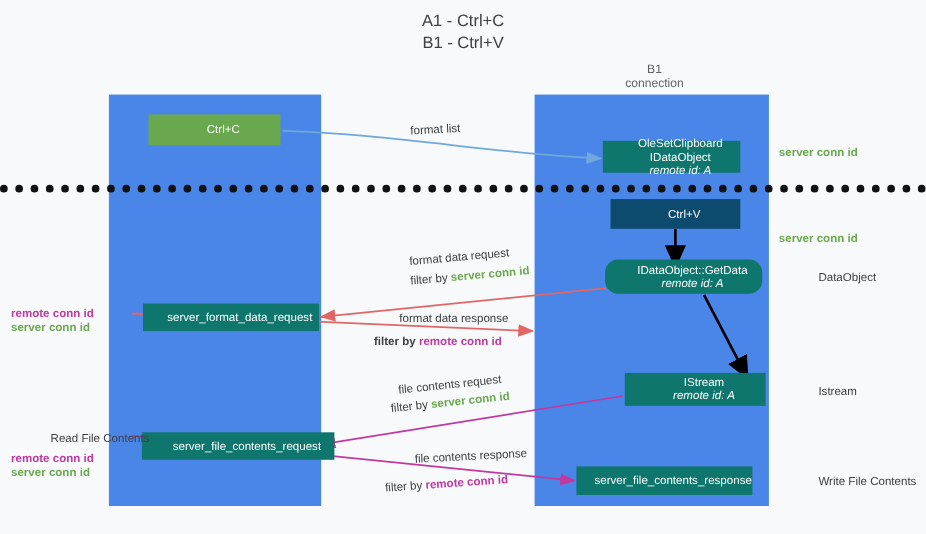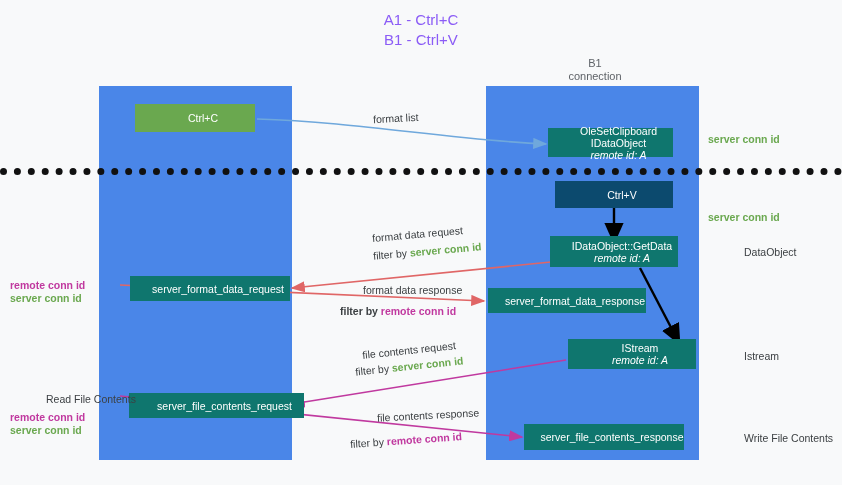--- a/index.html
+++ b/index.html
@@ -6,21 +6,21 @@
   body{
     width:842px;height:485px;
     background:#f8f9fa;
     font-family:"Liberation Sans", sans-serif;
     overflow:hidden;
   }
   #stage{position:relative;width:842px;height:485px;}
 
   .title{
     position:absolute;left:0;top:10px;width:842px;
-    text-align:center;font-size:15px;color:#8b5cf6;line-height:20px;
+    text-align:center;font-size:15px;color:#404040;line-height:20px;
   }
   .title div{white-space:pre;}
 
   .lane{
     position:absolute;background:#4a86e8;
   }
   .lane-head{
     position:absolute;text-align:center;font-size:11px;color:#5f6368;
     line-height:13px;
   }
@@ -115,32 +115,29 @@
 
   <div class="box orange" style="left:548px;top:128px;width:125px;height:29px;">
     <span>OleSetClipboard IDataObject</span>
     <span class="l2">remote id: A</span>
   </div>
 
   <div class="box green2" style="left:555px;top:181px;width:118px;height:27px;">
     <span>Ctrl+V</span>
   </div>
 
-  <div class="box orange" style="left:550px;top:236px;width:128px;height:31px;">
+  <div class="box orange" style="left:550px;top:236px;width:143px;height:31px;border-radius:12px;">
     <span>IDataObject::GetData</span>
     <span class="l2">remote id: A</span>
   </div>
 
   <div class="box orange" style="left:130px;top:276px;width:160px;height:25px;">
     <span>server_format_data_request</span>
   </div>
 
-  <div class="box orange" style="left:488px;top:288px;width:158px;height:25px;">
-    <span>server_format_data_response</span>
-  </div>
 
   <div class="box orange" style="left:568px;top:339px;width:128px;height:30px;">
     <span>IStream</span>
     <span class="l2">remote id: A</span>
   </div>
 
   <div class="box orange" style="left:129px;top:393px;width:175px;height:25px;">
     <span>server_file_contents_request</span>
   </div>
 

